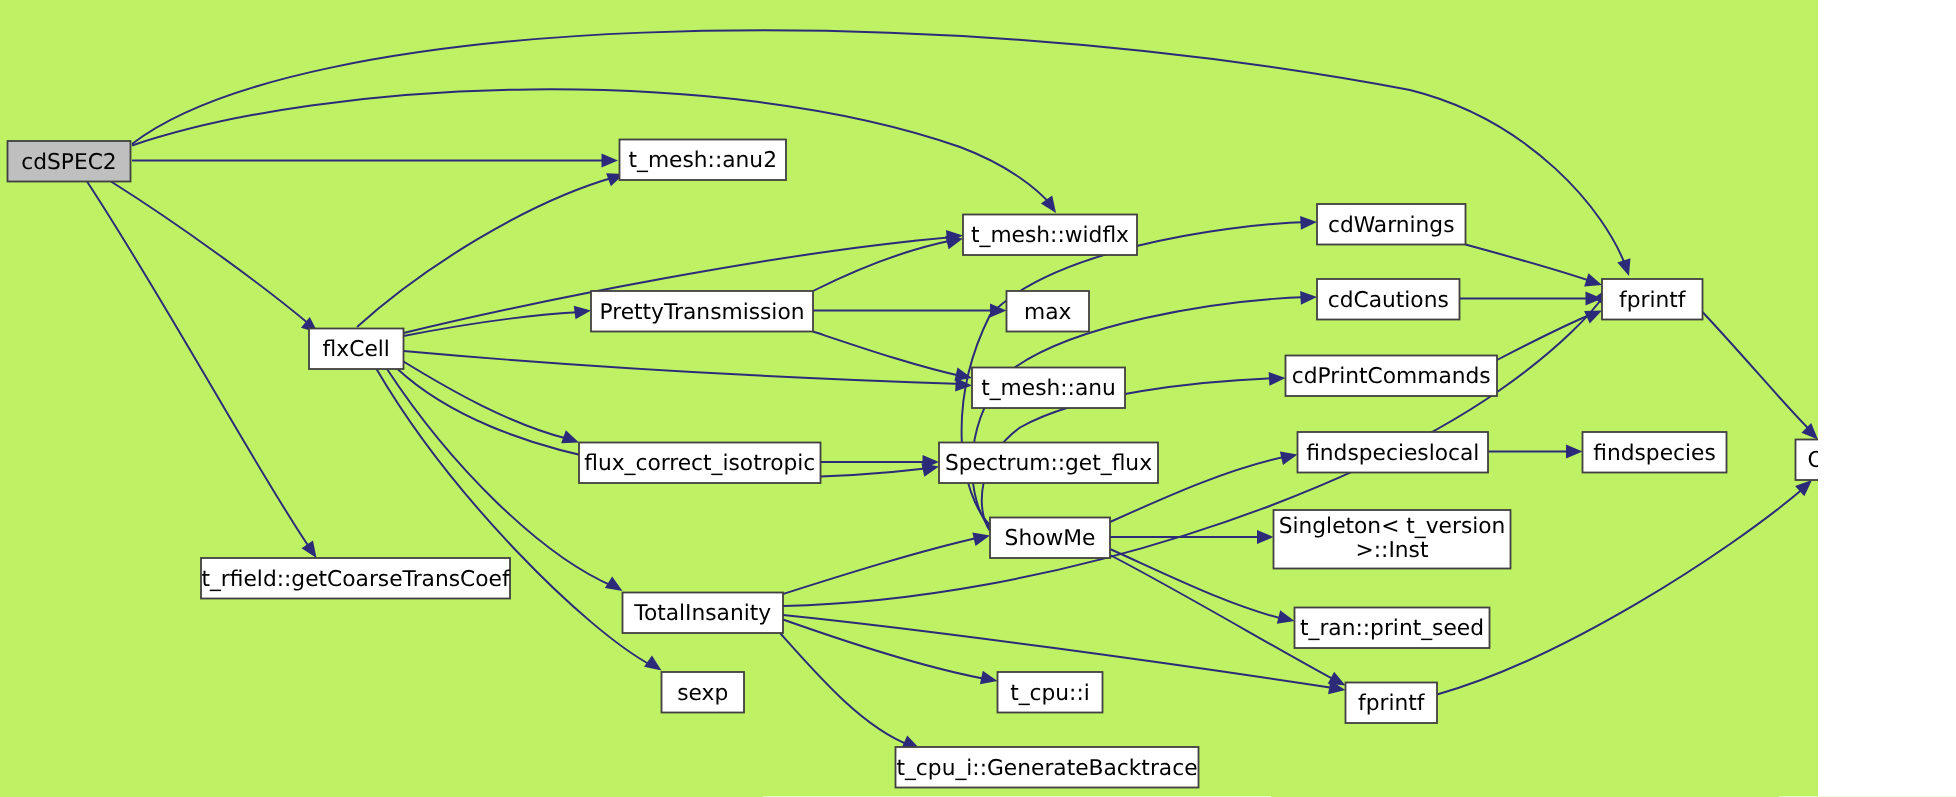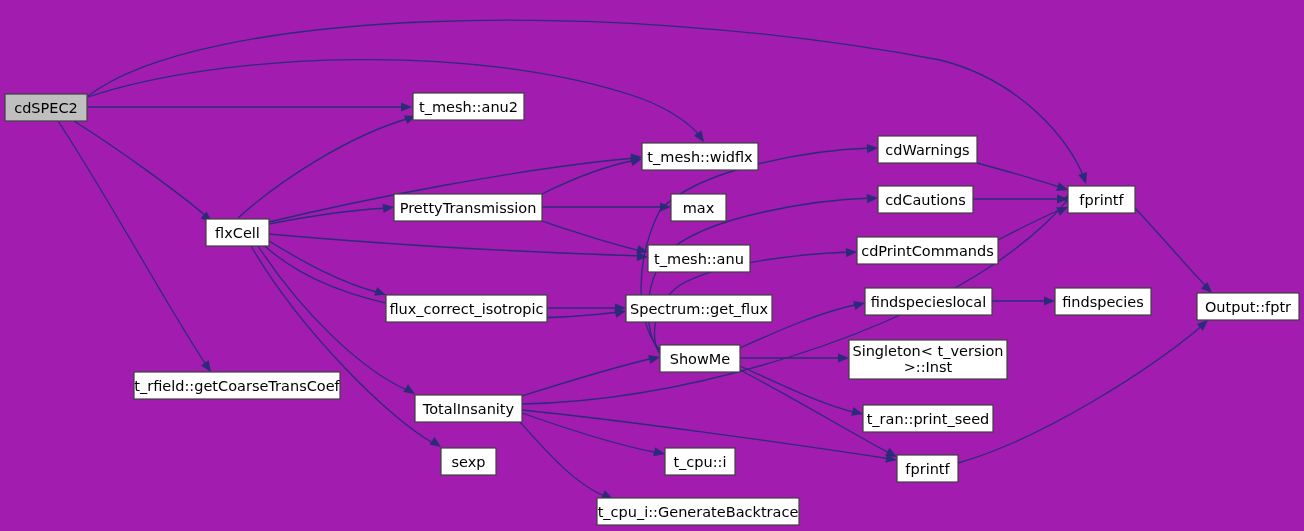--- a/index.html
+++ b/index.html
@@ -2,23 +2,23 @@
 <html><head>
 <meta charset="utf-8">
 <style>
   html, body {
     margin: 0;
     padding: 0;
     background: #ffffff;
   }
   #graph-root {
     position: relative;
-    width: 1304px;
+    width: 1212px;
     height: 531px;
-    background: #a21caf;
+    background: #bef264;
     font-family: "DejaVu Sans", sans-serif;
     overflow: hidden;
   }
   svg#callgraph {
     display: block;
     width: 1304px;
     height: 531px;
   }
   .node-box {
     fill: #ffffff;

